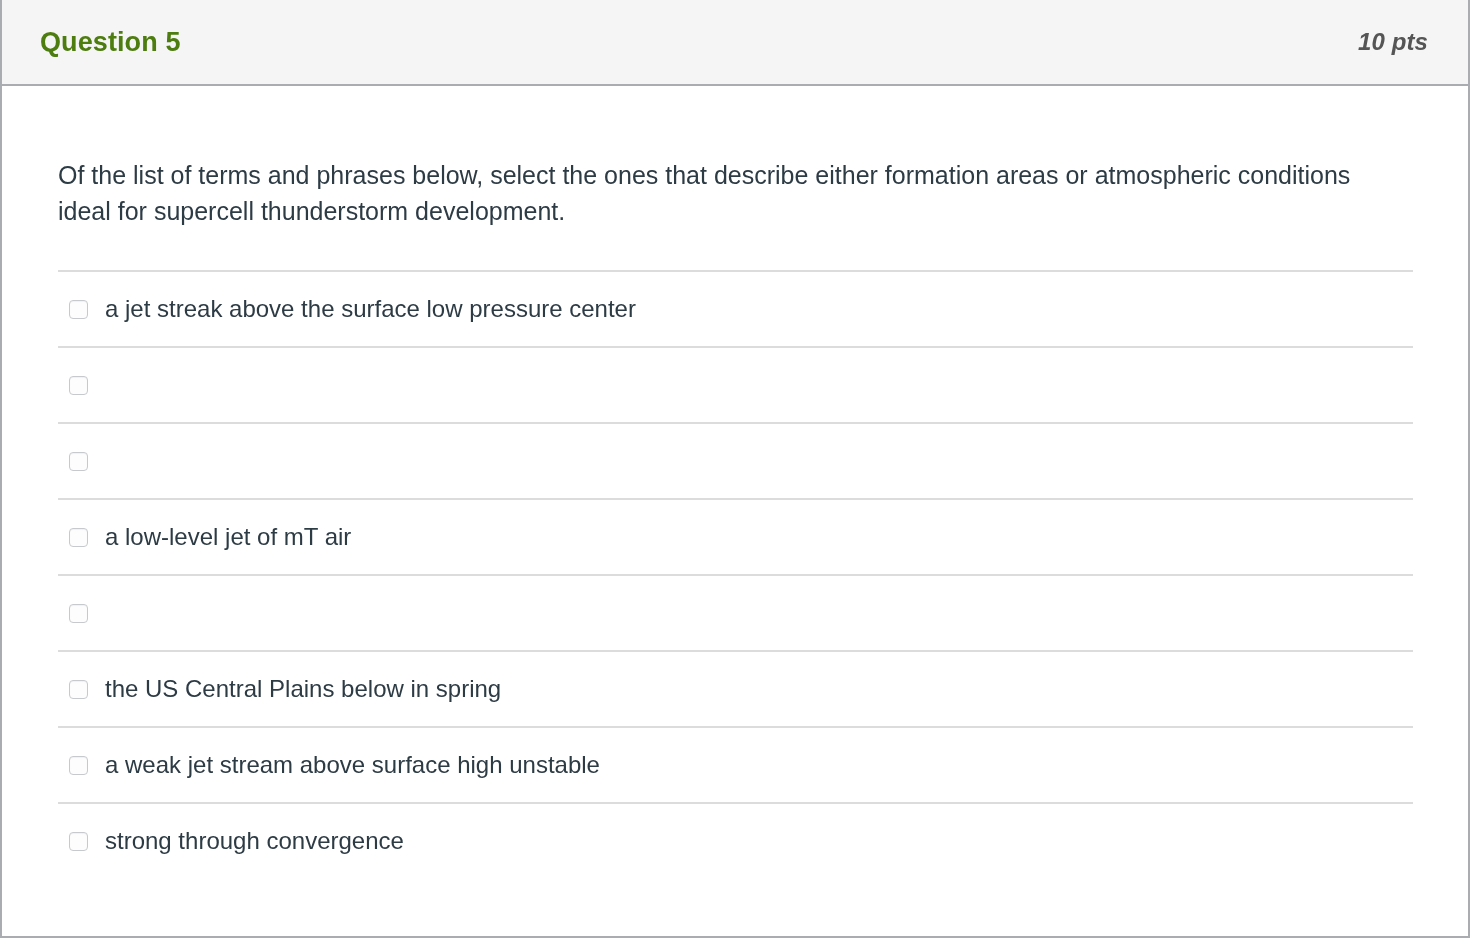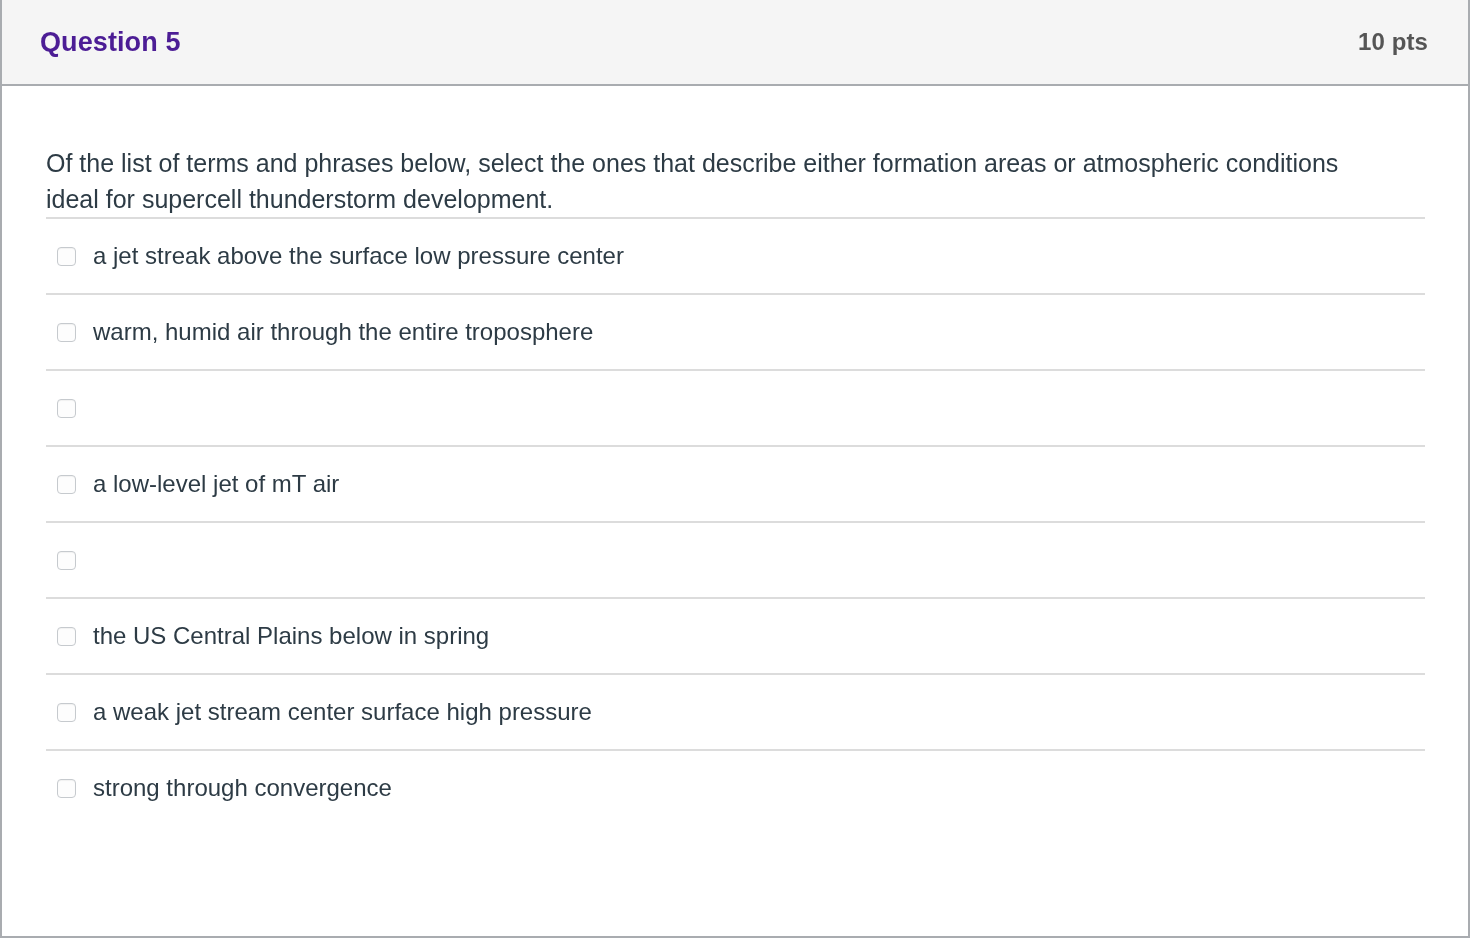--- a/index.html
+++ b/index.html
@@ -35,45 +35,47 @@
     border-bottom: 2px solid #a9acb0;
     display: flex;
     align-items: center;
     justify-content: space-between;
     padding: 0 40px 0 38px;
   }
 
   .question-title {
     font-size: 27px;
     font-weight: bold;
-    color: #4c1d95;
+    color: #4d7c0f;
     letter-spacing: 0.1px;
   }
 
   .question-points {
     font-size: 24px;
     font-weight: bold;
     color: #555555;
     letter-spacing: 0.1px;
+    font-style: italic;
   }
 
   .question-body {
-    padding: 4px;
+    padding: 16px;
   }
 
   .question-text {
     color: #2d3b45;
     font-size: 25px;
     line-height: 1.42;
     padding: 56px 60px 0 40px;
     max-width: 1320px;
     font-weight: normal;
   }
 
   .answers {
+    margin-top: 41px;
     padding: 0 0 0 0;
   }
 
   .answer-row {
     position: relative;
     display: flex;
     align-items: center;
     height: 76px;
     margin-left: 40px;
     margin-right: 39px;
@@ -117,21 +119,20 @@
 
     <div class="answers">
 
       <div class="answer-row">
         <span class="answer-checkbox"></span>
         <span class="answer-label">a jet streak above the surface low pressure center</span>
       </div>
 
       <div class="answer-row">
         <span class="answer-checkbox"></span>
-        <span class="answer-label">warm, humid air through the entire troposphere</span>
       </div>
 
       <div class="answer-row">
         <span class="answer-checkbox"></span>
       </div>
 
       <div class="answer-row">
         <span class="answer-checkbox"></span>
         <span class="answer-label">a low-level jet of mT air</span>
       </div>
@@ -140,21 +141,21 @@
         <span class="answer-checkbox"></span>
       </div>
 
       <div class="answer-row">
         <span class="answer-checkbox"></span>
         <span class="answer-label">the US Central Plains below in spring</span>
       </div>
 
       <div class="answer-row">
         <span class="answer-checkbox"></span>
-        <span class="answer-label">a weak jet stream center surface high pressure</span>
+        <span class="answer-label">a weak jet stream above surface high unstable</span>
       </div>
 
       <div class="answer-row">
         <span class="answer-checkbox"></span>
         <span class="answer-label">strong through convergence</span>
       </div>
 
     </div>
   </div>
 </div>

